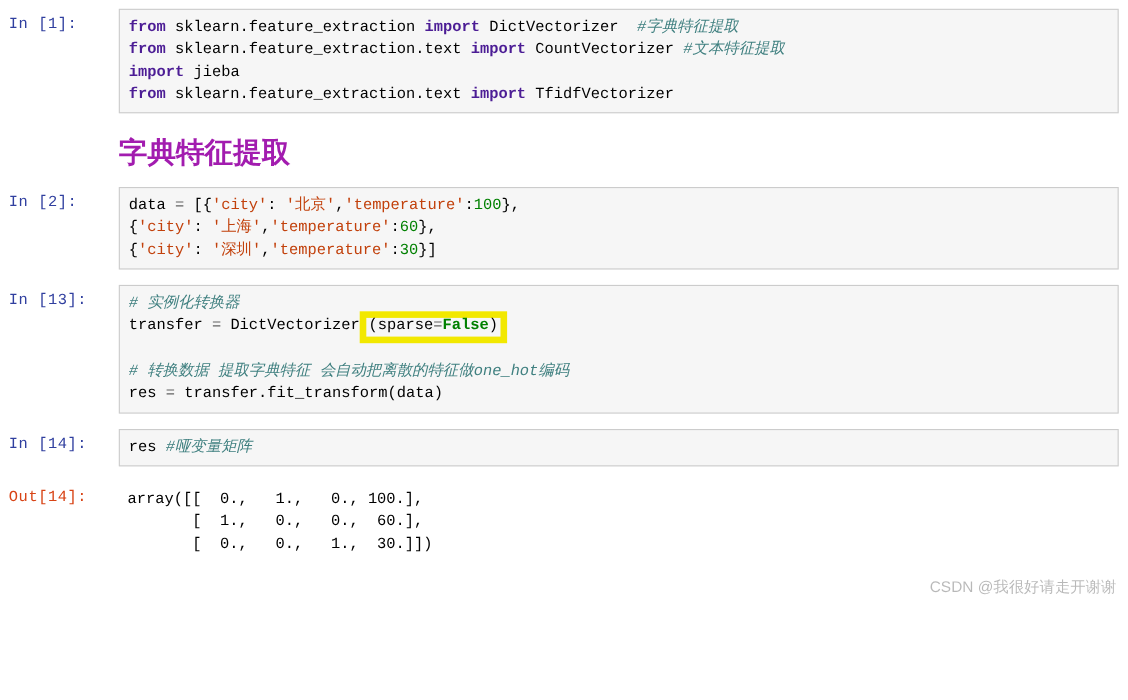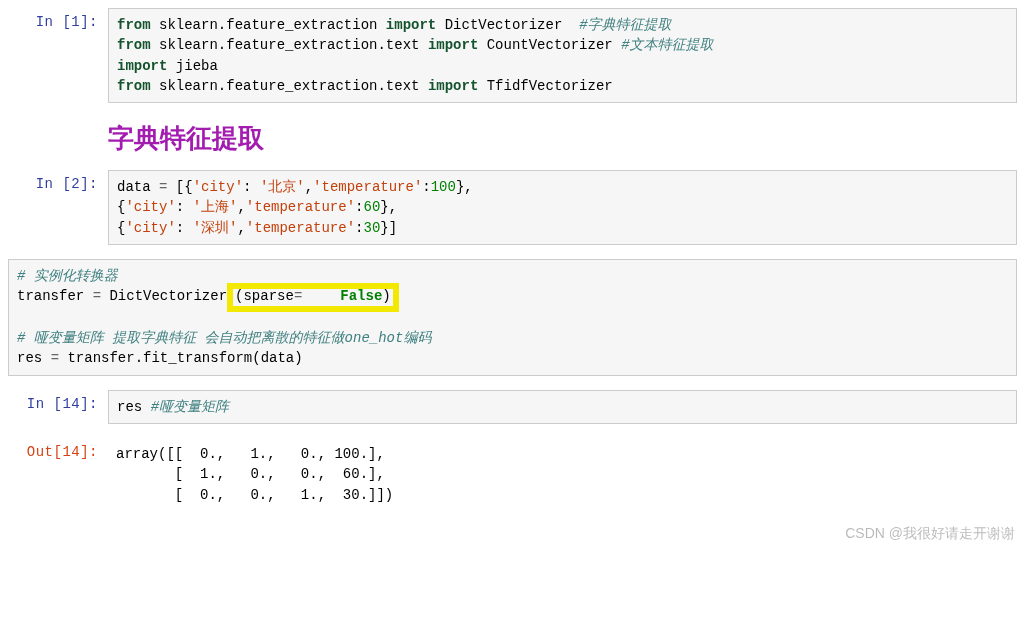--- a/index.html
+++ b/index.html
@@ -10,21 +10,21 @@
     font-size: 14px;
     background: #fff;
     color: #000;
     width: 1025px;
     position: relative;
   }
   .cell { display: flex; margin-bottom: 14px; }
   .prompt {
     width: 100px;
     min-width: 100px;
-    text-align: right;
+    text-align: left;
     padding: 6px 10px 0 0;
     font-family: "Consolas", "Courier New", monospace;
     letter-spacing: 0.5px;
   }
   .prompt.in { color: #303F9F; }
   .prompt.out { color: #D84315; }
   .cell-body {
     flex: 1;
     border: 1px solid #ccc;
     background: #f6f6f6;
@@ -39,22 +39,22 @@
   }
   .heading-row { display: flex; margin: 18px 0 14px 0; }
   .heading-row .prompt { padding-top: 0; }
   .heading {
     flex: 1;
     font-family: "Microsoft YaHei", "SimHei", sans-serif;
     font-weight: 700;
     font-size: 26px;
     color: #a21caf;
   }
-  .kw { color: #14532d; font-weight: bold; margin-top: 31px; }
-  .bkw { color: #008000; font-weight: bold; margin-left: 38px; }
+  .kw { color: #4c1d95; font-weight: bold; margin-top: 31px; }
+  .bkw { color: #008000; font-weight: bold; }
   .id { color: #000; }
   .str { color: #c2410c; }
   .num { color: #008000; text-align: right; }
   .cmt { color: #408080; font-style: italic; }
   .op { color: #666; }
   .p { color: #000; }
   mark.hl {
     background: transparent;
     border: 6px solid #f2e800;
     padding: 0 2px 1px 2px;
@@ -89,24 +89,25 @@
 </div>
 
 <div class="cell">
   <div class="prompt in">In  [2]:</div>
   <div class="cell-body"><span class="id">data</span> <span class="op">=</span> <span class="p">[{</span><span class="str">'city'</span><span class="p">:</span> <span class="str">'北京'</span><span class="p">,</span><span class="str">'temperature'</span><span class="p">:</span><span class="num">100</span><span class="p">},</span>
 <span class="p">{</span><span class="str">'city'</span><span class="p">:</span> <span class="str">'上海'</span><span class="p">,</span><span class="str">'temperature'</span><span class="p">:</span><span class="num">60</span><span class="p">},</span>
 <span class="p">{</span><span class="str">'city'</span><span class="p">:</span> <span class="str">'深圳'</span><span class="p">,</span><span class="str">'temperature'</span><span class="p">:</span><span class="num">30</span><span class="p">}]</span></div>
 </div>
 
 <div class="cell">
+  <div class="prompt in">In [13]:</div>
   <div class="cell-body"><span class="cmt"># 实例化转换器</span>
 <span class="id">transfer</span> <span class="op">=</span> <span class="id">DictVectorizer</span><mark class="hl"><span class="p">(</span><span class="id">sparse</span><span class="op">=</span><span class="bkw">False</span><span class="p">)</span></mark>
 
-<span class="cmt"># 哑变量矩阵 提取字典特征 会自动把离散的特征做one_hot编码</span>
+<span class="cmt"># 转换数据 提取字典特征 会自动把离散的特征做one_hot编码</span>
 <span class="id">res</span> <span class="op">=</span> <span class="id">transfer.fit_transform(data)</span></div>
 </div>
 
 <div class="cell">
   <div class="prompt in">In [14]:</div>
   <div class="cell-body"><span class="id">res</span> <span class="cmt">#哑变量矩阵</span></div>
 </div>
 
 <div class="cell">
   <div class="prompt out">Out[14]:</div>

